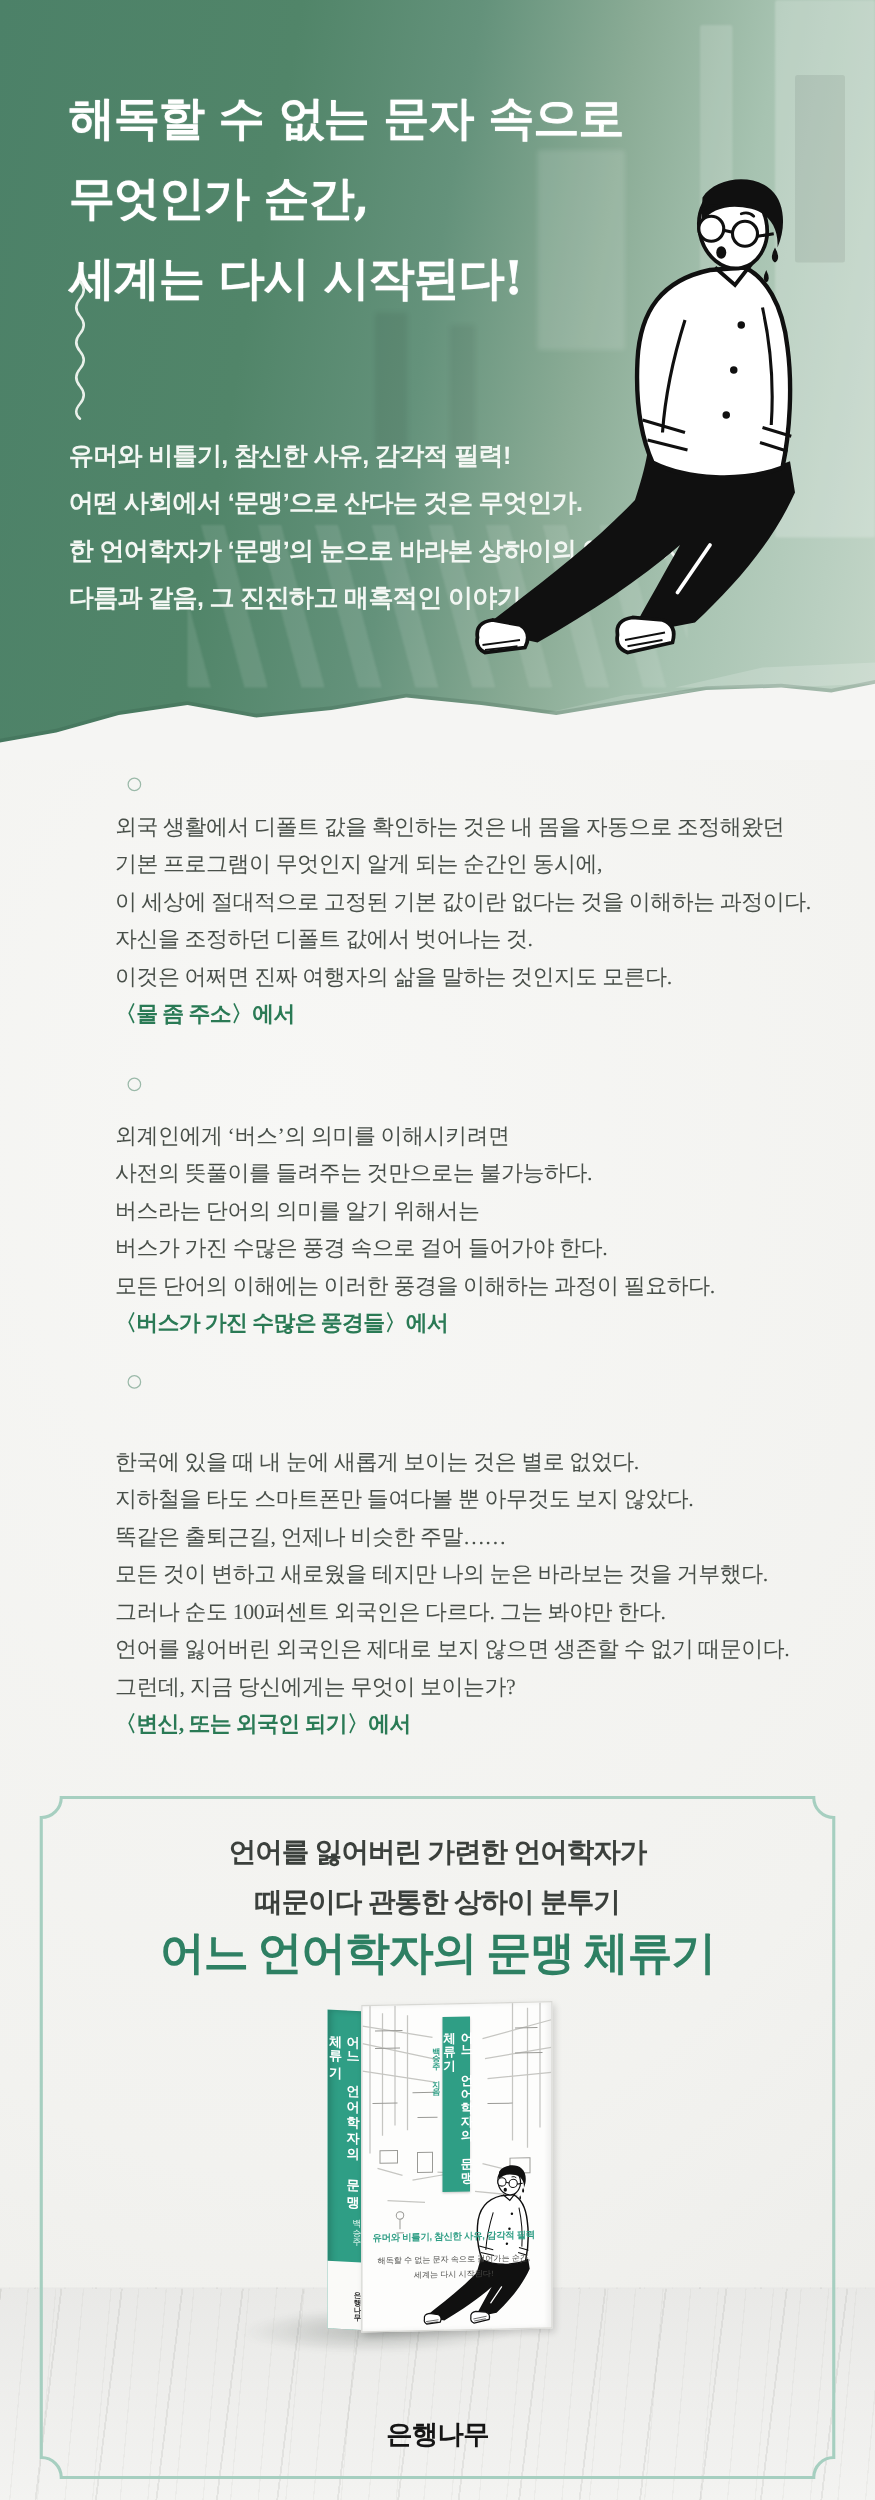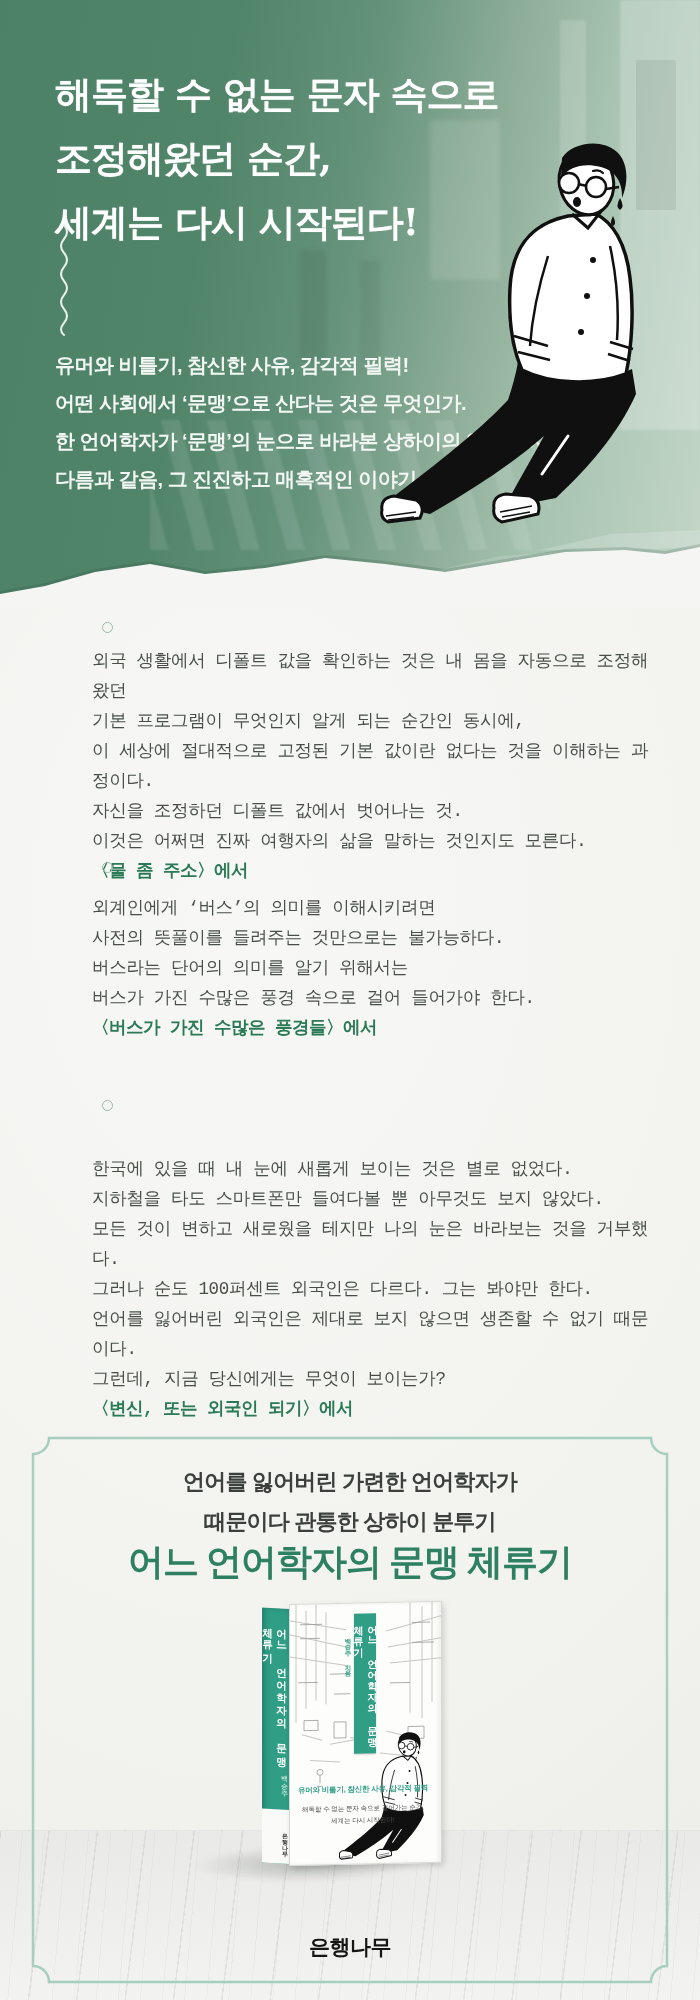--- a/index.html
+++ b/index.html
@@ -13,21 +13,21 @@
   .hero-title{position:absolute;left:55px;top:62px;color:#ffffff;
         font-family:"DejaVu Serif",serif;font-weight:700;font-size:37px;line-height:64px;
         letter-spacing:-1px;text-shadow:0 0 1px rgba(255,255,255,.4);}
   .hero-sub{position:absolute;left:55px;top:346px;color:#f3f7f3;font-weight:700;
         font-size:20px;line-height:38px;letter-spacing:-0.5px;}
   .wavy{position:absolute;left:55px;top:222px;}
   .tear{position:absolute;left:0;top:528px;width:700px;height:80px;}
   
   .qmark{position:absolute;width:9px;height:9px;border:1.6px solid #9bb9a9;border-radius:50%;background:transparent;}
   .quote{position:absolute;left:92px;width:560px;color:#484f49;
-         font-family:Liberation Mono, monospace;font-size:17.5px;line-height:30px;letter-spacing:-0.3px;}
+         font-family:Liberation Serif, serif;font-size:17.5px;line-height:30px;letter-spacing:-0.3px;}
   .quote .src{color:#2a7a55;font-weight:700;letter-spacing:-0.5px;}
   
   .frame-svg{position:absolute;left:0;top:1430px;}
   .tagline{position:absolute;left:0;top:1462px;width:700px;text-align:center;
            color:#3b403c;font-weight:700;font-size:22px;line-height:40px;letter-spacing:-0.8px;}
   .big-title{position:absolute;left:0;top:1538px;width:700px;text-align:center;color:#2e8063;
            font-family:"Liberation Serif","DejaVu Serif",serif;font-weight:600;font-size:36px;letter-spacing:-1px;}
   .floor{position:absolute;left:0;top:1830px;width:700px;height:170px;
          background:
            repeating-linear-gradient(97deg, rgba(150,150,145,.16) 0 1.5px, transparent 1.5px 48px),
@@ -78,21 +78,21 @@
     <div class="photo-shape" style="left:620px;top:0;width:80px;height:430px;background:rgba(255,255,255,.22);filter:blur(1px);"></div>
     <div class="photo-shape" style="left:636px;top:60px;width:40px;height:150px;background:rgba(0,0,0,.07);"></div>
     <div class="photo-shape" style="left:560px;top:20px;width:26px;height:210px;background:rgba(255,255,255,.16);filter:blur(1px);"></div>
     <div class="photo-shape" style="left:430px;top:120px;width:70px;height:160px;background:rgba(255,255,255,.12);filter:blur(2px);"></div>
     <div class="photo-shape" style="left:300px;top:250px;width:26px;height:110px;background:rgba(0,0,0,.06);filter:blur(2px);"></div>
     <div class="photo-shape" style="left:360px;top:260px;width:20px;height:100px;background:rgba(0,0,0,.05);filter:blur(2px);"></div>
     <div class="photo-shape" style="left:150px;top:420px;width:400px;height:130px;background:repeating-linear-gradient(75deg, rgba(255,255,255,.10) 0 18px, transparent 18px 44px);filter:blur(1px);"></div>
 
     <div class="hero-title">
       <div>해독할 수 없는 문자 속으로</div>
-      <div>조정해왔던 순간,</div>
+      <div>무엇인가 순간,</div>
       <div>세계는 다시 시작된다!</div>
     </div>
 
     <svg class="wavy" width="18" height="116" viewBox="0 0 18 116">
       <path d="M9 3 Q15 10 9 17 T 9 31 T 9 45 T 9 59 T 9 73 T 9 87 T 9 101 T 9 113" fill="none" stroke="#e9f0ea" stroke-width="2" stroke-linecap="round"></path>
     </svg>
 
     <div class="hero-sub">
       <div>유머와 비틀기, 참신한 사유, 감각적 필력!</div>
       <div>어떤 사회에서 ‘문맹’으로 산다는 것은 무엇인가.</div>
@@ -157,27 +157,29 @@
     <div>이것은 어쩌면 진짜 여행자의 삶을 말하는 것인지도 모른다.</div>
     <div class="src">〈물 좀 주소〉에서</div>
   </div>
 
   <div class="qmark" style="left:102px;top:862px;"></div>
   <div class="quote" style="top:893px;">
     <div>외계인에게 ‘버스’의 의미를 이해시키려면</div>
     <div>사전의 뜻풀이를 들려주는 것만으로는 불가능하다.</div>
     <div>버스라는 단어의 의미를 알기 위해서는</div>
     <div>버스가 가진 수많은 풍경 속으로 걸어 들어가야 한다.</div>
+    <div>모든 단어의 이해에는 이러한 풍경을 이해하는 과정이 필요하다.</div>
     <div class="src">〈버스가 가진 수많은 풍경들〉에서</div>
   </div>
 
   <div class="qmark" style="left:102px;top:1100px;"></div>
   <div class="quote" style="top:1126px;margin-top:28px;">
     <div>한국에 있을 때 내 눈에 새롭게 보이는 것은 별로 없었다.</div>
     <div>지하철을 타도 스마트폰만 들여다볼 뿐 아무것도 보지 않았다.</div>
+    <div>똑같은 출퇴근길, 언제나 비슷한 주말……</div>
     <div>모든 것이 변하고 새로웠을 테지만 나의 눈은 바라보는 것을 거부했다.</div>
     <div>그러나 순도 100퍼센트 외국인은 다르다. 그는 봐야만 한다.</div>
     <div>언어를 잃어버린 외국인은 제대로 보지 않으면 생존할 수 없기 때문이다.</div>
     <div>그런데, 지금 당신에게는 무엇이 보이는가?</div>
     <div class="src">〈변신, 또는 외국인 되기〉에서</div>
   </div>
 
   <div class="floor"></div>
   <div class="book-shadow"></div>
 

